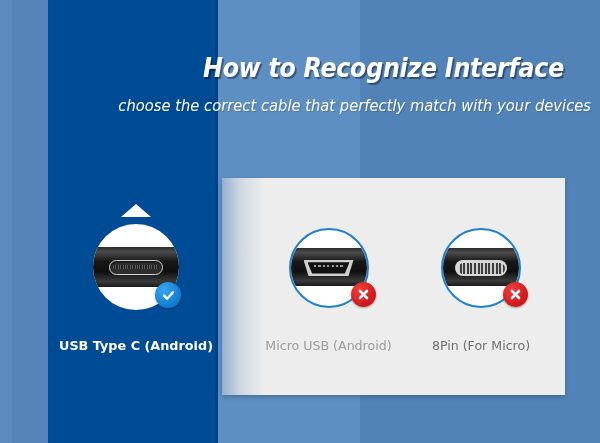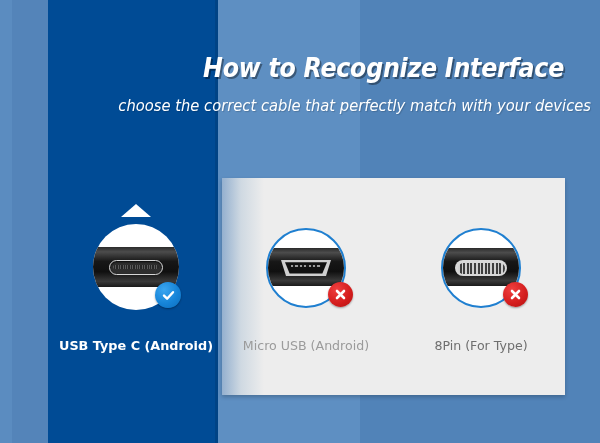--- a/index.html
+++ b/index.html
@@ -103,21 +103,21 @@
     width: 600px;
     height: 217px;
   }
   .option {
     position: absolute;
     top: 0;
     width: 176px;
     height: 217px;
   }
   .option.pos-0 { left: 48px; }
-  .option.pos-1 { left: 218px; }
+  .option.pos-1 { left: 226px; padding-left: 29px; }
   .option.pos-2 { left: 393px; }
 
   .pointer {
     position: absolute;
     left: 50%;
     top: 26px;
     margin-left: -15px;
     width: 0; height: 0;
     border-left: 15px solid transparent;
     border-right: 15px solid transparent;
@@ -346,17 +346,17 @@
         <div class="circle ringed">
           <div class="body-band"></div>
           <div class="lightning-slot"></div>
         </div>
         <div class="badge badge-cross">
           <svg width="15" height="15" viewBox="0 0 15 15" aria-hidden="true">
             <path d="M4 4 L11 11 M11 4 L4 11" fill="none" stroke="#ffffff" stroke-width="2.6" stroke-linecap="round"></path>
           </svg>
         </div>
       </div>
-      <div class="option-label">8Pin (For Type)</div>
+      <div class="option-label">8Pin (For Micro)</div>
     </div>
 
   </div>
 </div>
 
 </body></html>

